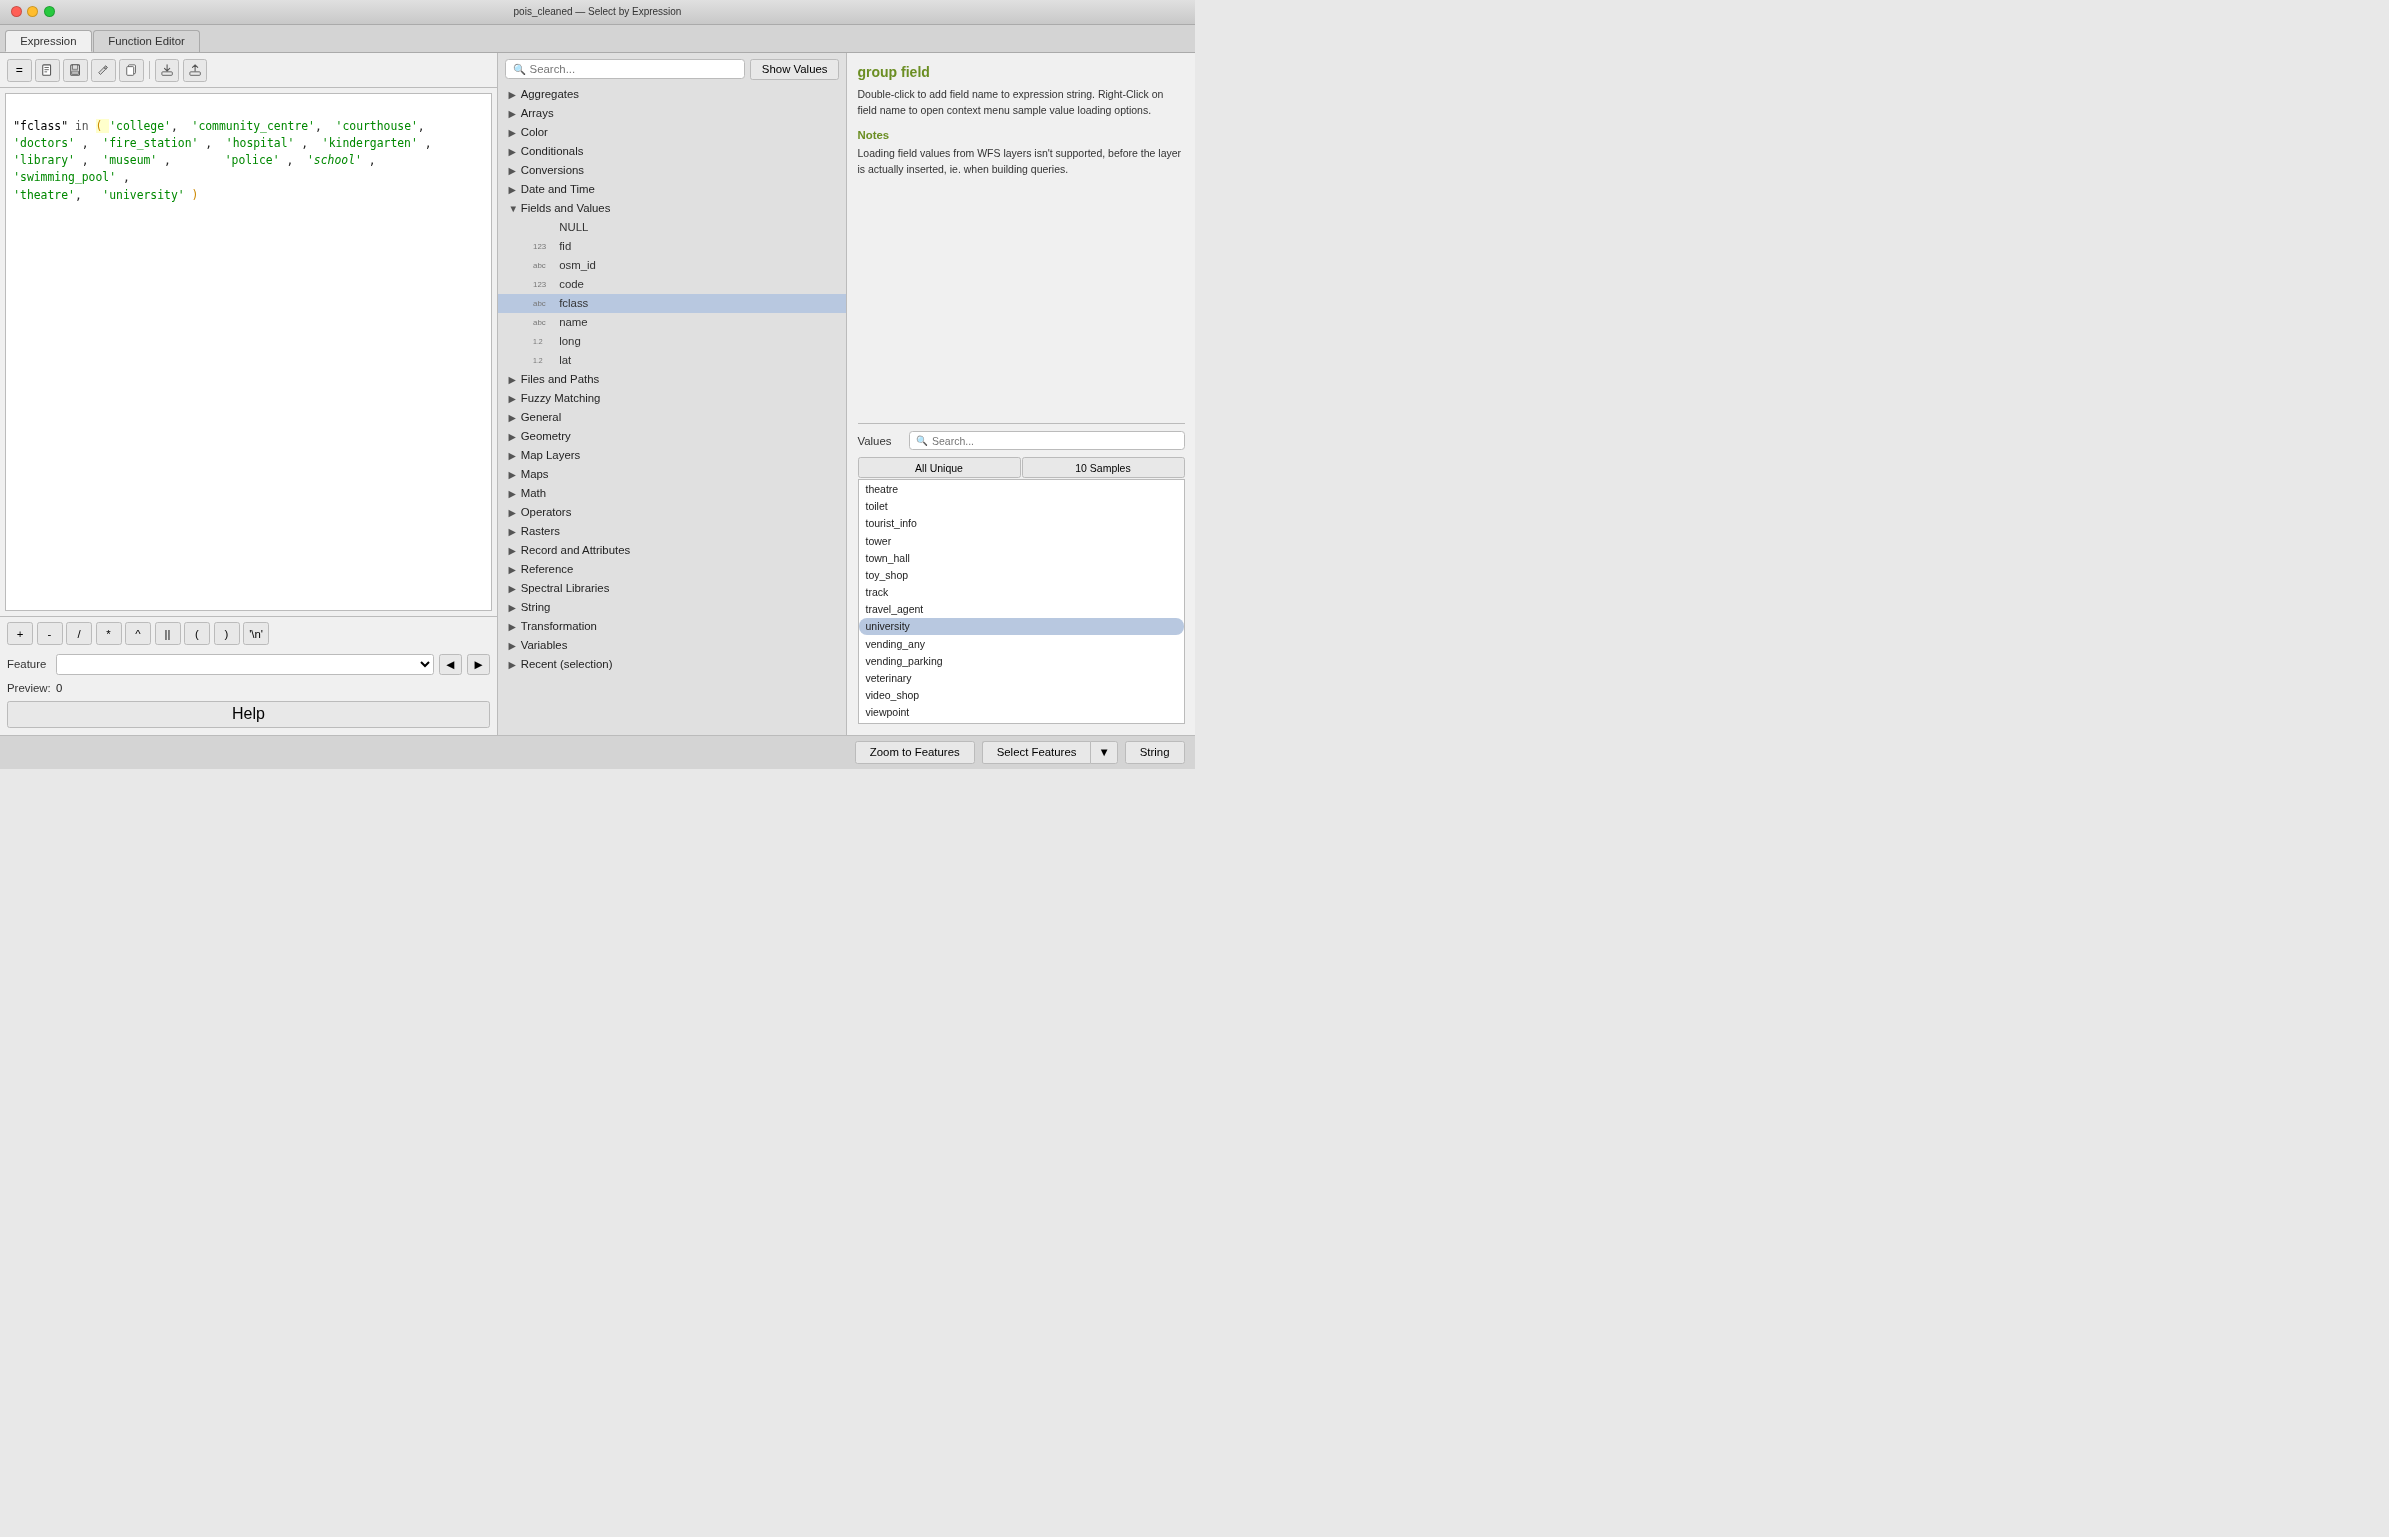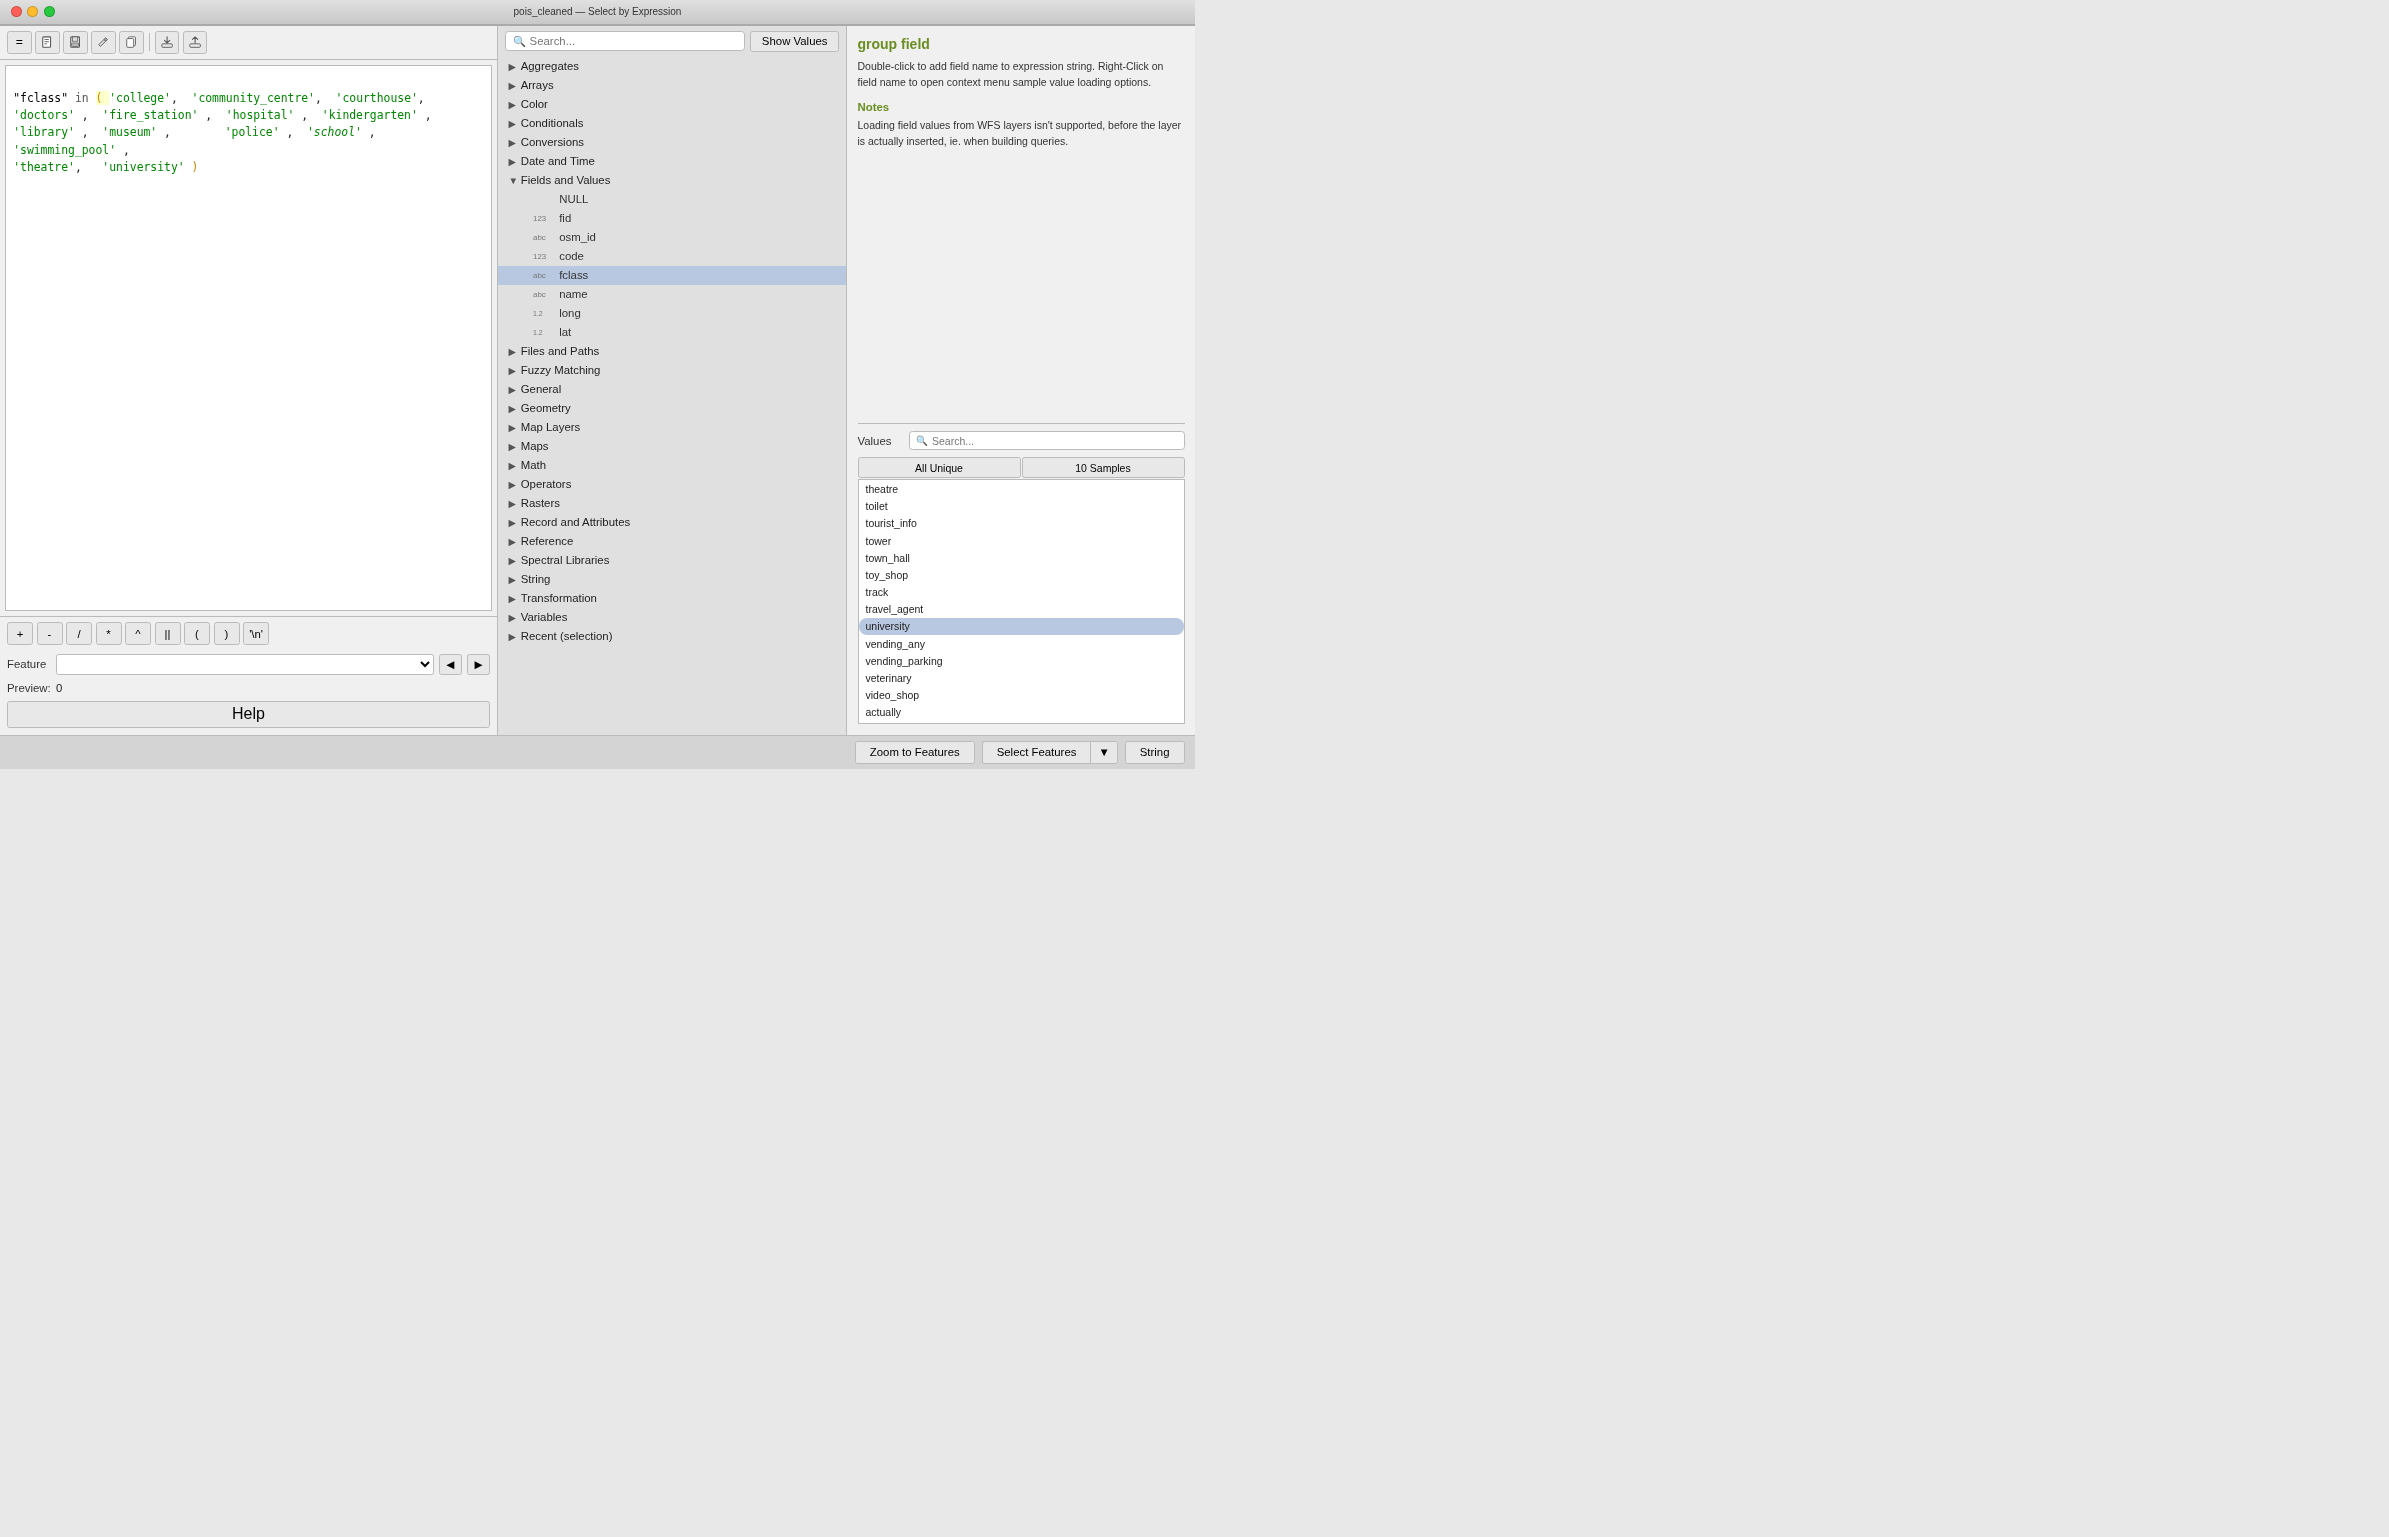--- a/index.html
+++ b/index.html
@@ -397,20 +397,24 @@
 <div class="title-bar">
   <div class="title-bar-buttons">
     <div class="title-btn close"></div>
     <div class="title-btn minimize"></div>
     <div class="title-btn maximize"></div>
   </div>
   <span class="title-text">pois_cleaned — Select by Expression</span>
 </div>
 
 <div class="main-container">
+  <div class="tabs-row">
+    <div class="tab active">Expression</div>
+    <div class="tab">Function Editor</div>
+  </div>
 
   <div class="content-area">
 
     <div class="left-panel">
       <div class="toolbar">
         <button class="toolbar-btn" title="=">=</button>
         <button class="toolbar-btn" title="New">
           <svg width="12.2" height="12.2" viewBox="0 0 14 14" fill="none">
             <rect x="2" y="1" width="9" height="12" rx="1" stroke="#555" stroke-width="1.2" fill="white"></rect>
             <line x1="4" y1="4" x2="9" y2="4" stroke="#555" stroke-width="1"></line>
@@ -624,21 +628,21 @@
             <div class="value-item">tower</div>
             <div class="value-item">town_hall</div>
             <div class="value-item">toy_shop</div>
             <div class="value-item">track</div>
             <div class="value-item">travel_agent</div>
             <div class="value-item highlighted">university</div>
             <div class="value-item">vending_any</div>
             <div class="value-item">vending_parking</div>
             <div class="value-item">veterinary</div>
             <div class="value-item">video_shop</div>
-            <div class="value-item">actually</div>
+            <div class="value-item">viewpoint</div>
           </div>
       </div>
     </div>
   </div>
 
   <div class="bottom-bar">
     <button class="bottom-btn">Zoom to Features</button>
     <div class="bottom-btn-group">
       <button class="bottom-btn">Select Features</button>
       <button class="bottom-btn">▼</button>

